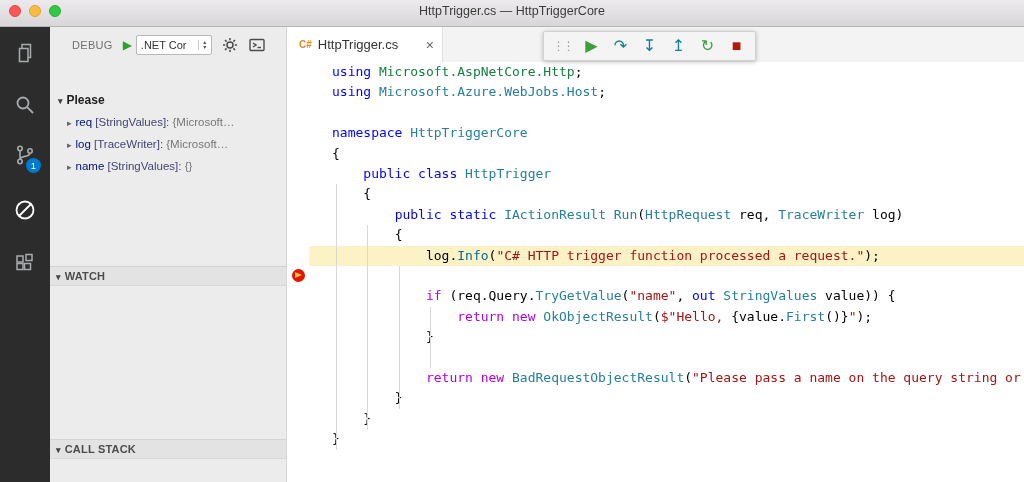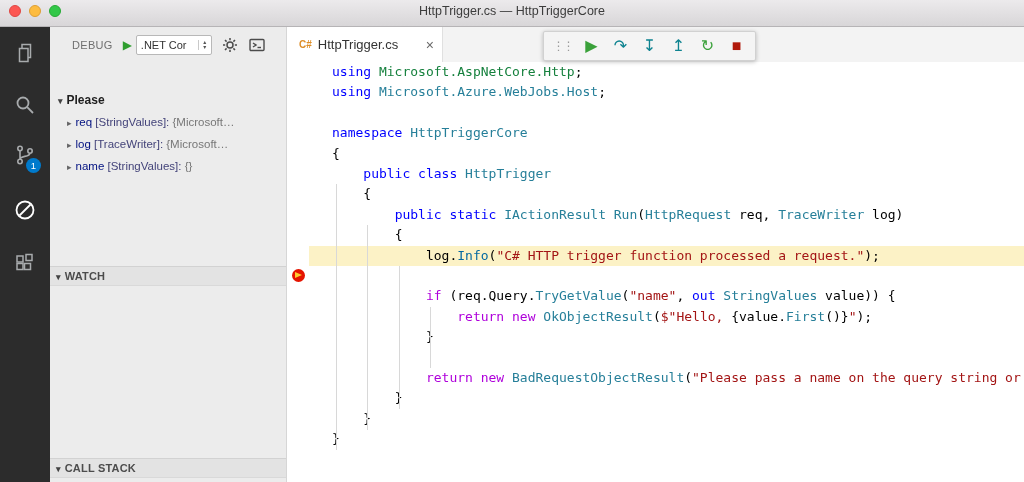--- a/index.html
+++ b/index.html
@@ -31,21 +31,21 @@
   .debug-label { font-size:11px; color:#6f6f6f; letter-spacing:0.3px; margin-right:10px; }
   .start-button { color:#2f9e2f; font-size:12px; margin-right:4px; cursor:pointer; }
   .config-select { display:flex; align-items:center; width:76px; height:20px; background:#fff; border:1px solid #b8b8b8; border-radius:2px; font-size:11px; color:#333; }
   .config-select .cfg-text { flex:1; padding-left:4px; overflow:hidden; white-space:nowrap; }
   .spinner { display:flex; flex-direction:column; align-items:center; width:13px; border-left:1px solid #c9c9c9; font-size:6px; line-height:5px; color:#555; }
   .icon-btn { margin-left:9px; width:18px; height:18px; color:#4b4b4b; }
   .icon-btn svg { width:18px; height:18px; display:block; }
 
   .section-header { position:absolute; left:0; right:0; height:20px; background:#e3e3e3; border-top:1px solid #d2d2d2; border-bottom:1px solid #d9d9d9; font-size:11px; font-weight:bold; color:#4c4c4c; line-height:18px; padding-left:6px; letter-spacing:0.2px; }
   .section-header .twistie { font-size:9px; margin-right:4px; color:#424242; }
-  .hdr-variables { top:40px; } .hdr-watch { top:239px; } .hdr-callstack { top:431px; }
+  .hdr-variables { top:40px; } .hdr-watch { top:239px; } .hdr-callstack { top:412px; }
 
   .locals-row { position:absolute; top:62px; left:8px; height:22px; line-height:22px; font-weight:bold; color:#1e1e1e; font-size:12px; }
   .locals-row .twistie { font-size:9px; margin-right:4px; color:#424242; }
   .vars-list { position:absolute; top:84px; left:0; right:0; }
   .var-row { height:22px; line-height:22px; padding-left:17px; white-space:nowrap; overflow:hidden; font-size:11.5px; cursor:pointer; }
   .var-row .twistie { font-size:9px; color:#646465; margin-right:4px; }
 
   
   .editor { position:relative; flex:1; background:#fff; overflow:hidden; }
   .tabbar { position:relative; height:35px; background:#f3f3f3; }

